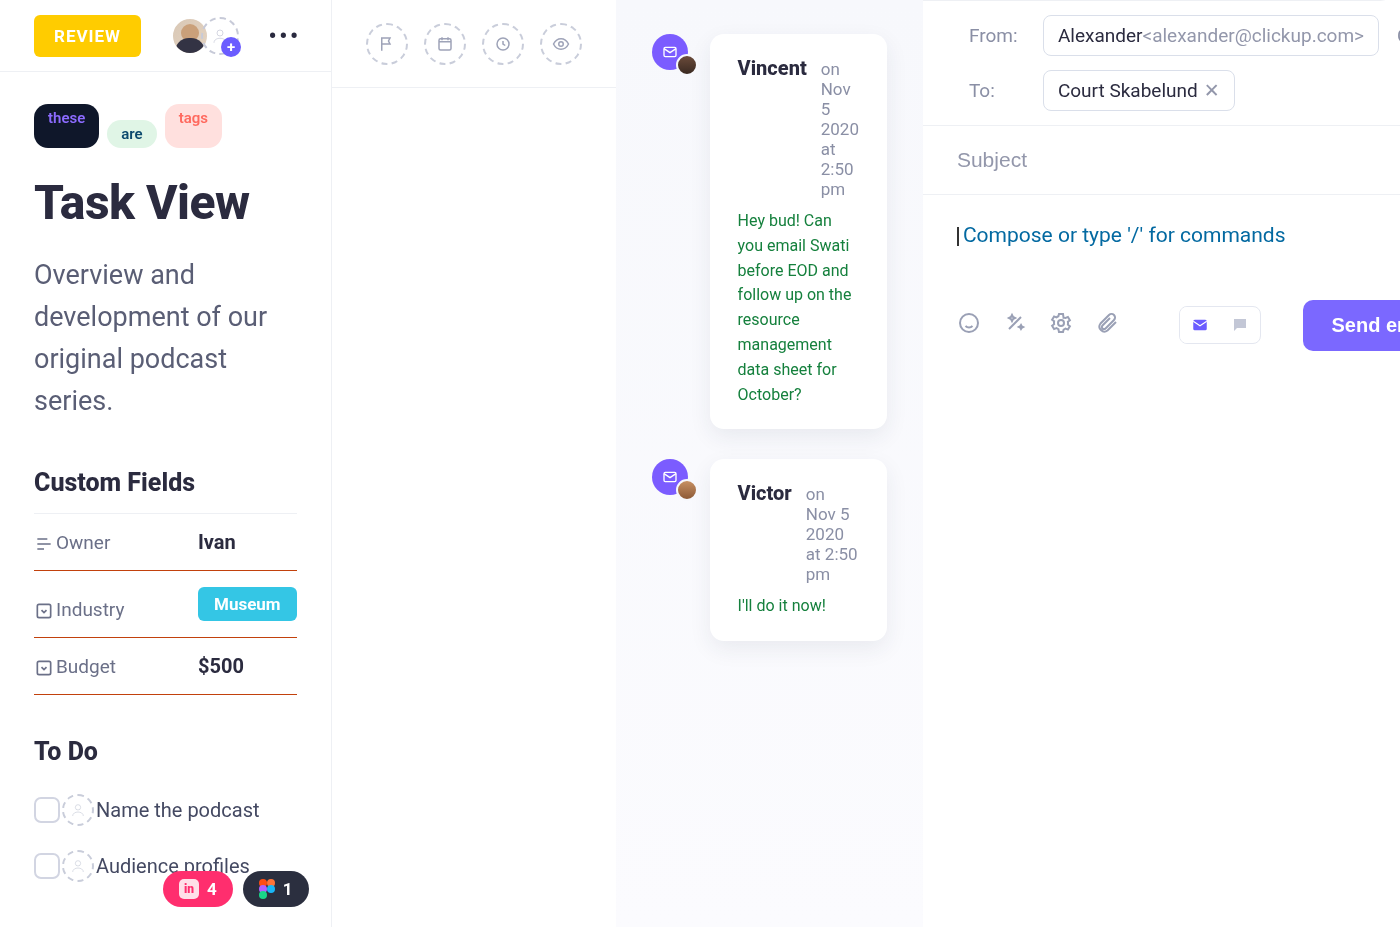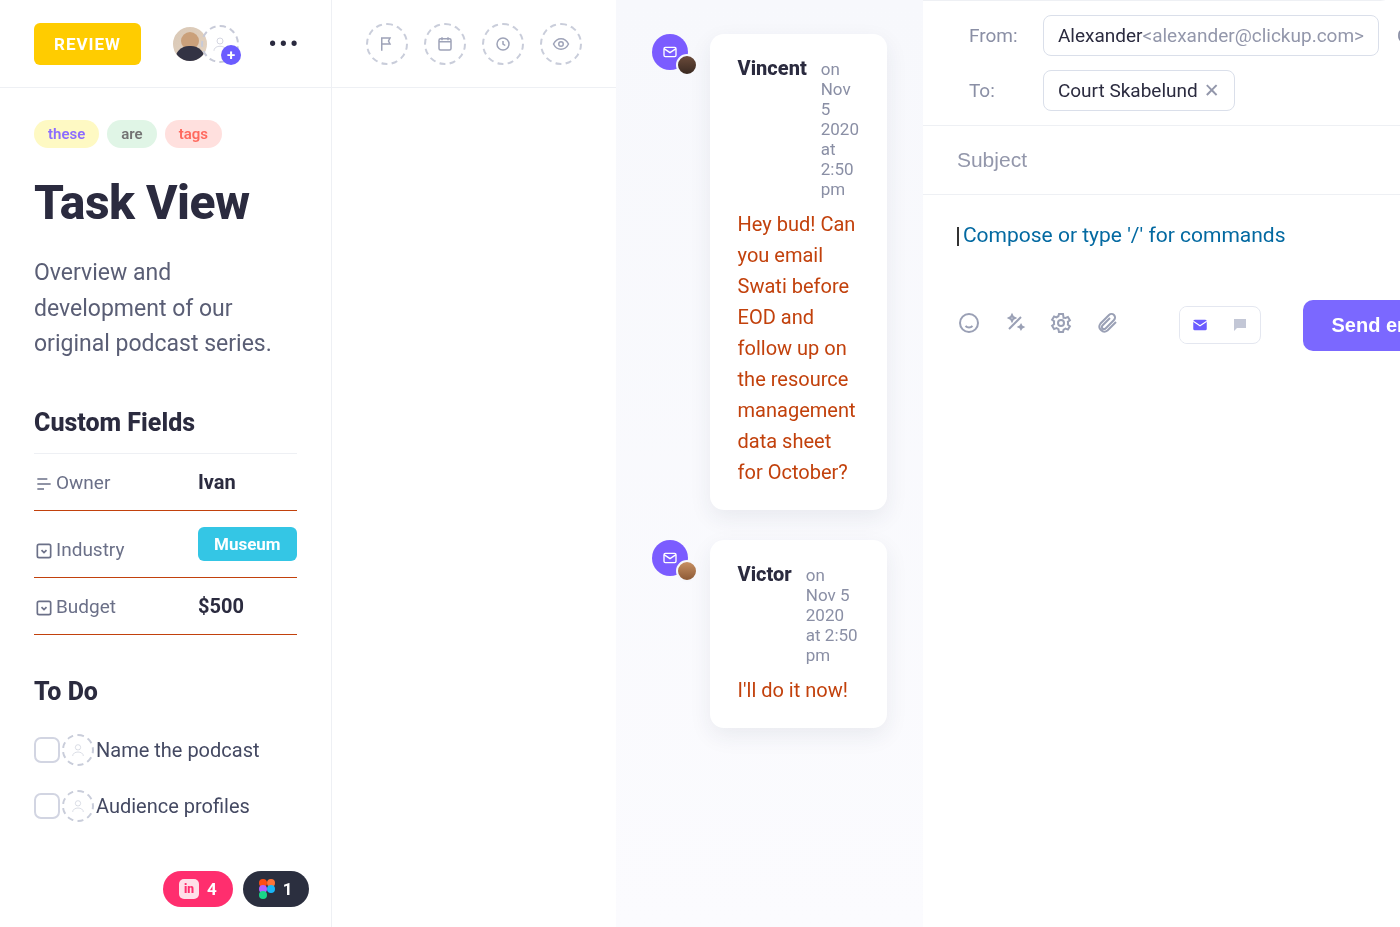--- a/index.html
+++ b/index.html
@@ -25,21 +25,21 @@
     display: flex;
     flex-direction: column;
     position: relative;
   }
   .left-header {
     display: flex;
     align-items: center;
     padding: 20px 30px 20px 34px;
     gap: 14px;
     border-bottom: 1px solid #eef0f4;
-    height: 88px;
+    height: 72px;
   }
   .review-badge {
     background: #ffcc00;
     color: #fff;
     font-weight: 700;
     font-size: 17px;
     letter-spacing: 1px;
     padding: 11px 20px;
     border-radius: 6px;
   }
@@ -106,31 +106,31 @@
     overflow-y: auto;
     flex:1;
   }
   .tags { display:flex; gap:8px; margin-bottom: 26px; }
   .tag {
     font-size: 15px;
     font-weight: 600;
     padding: 5px 14px;
     border-radius: 14px;
   }
-  .tag-purple { background:#fef9c3; color:#8c6bff; }
-  .tag-green  { background:#e0f5e6; color:#737373; }
+  .tag-purple { background:#0f172a; color:#8c6bff; }
+  .tag-green  { background:#e0f5e6; color:#0c4a6e;margin-top:16px; }
   .tag-red    { background:#ffe0de; color:#ff6a5f; }
   .task-title {
     font-size: 48px;
     font-weight: 800;
     letter-spacing: -0.5px;
     margin-bottom: 24px;
   }
   .task-desc {
-    font-size: 23px;
+    font-size: 27px;
     line-height: 1.55;
     color:#5a5e75;
     margin-bottom: 46px;
     max-width: 380px;
     margin-top: 16px;
   }
   .section-heading {
     font-size: 25px;
     font-weight: 800;
     margin-bottom: 16px;
@@ -218,21 +218,21 @@
   }
   .msg-avatar-sm.a1 { background:linear-gradient(#6b4b3a,#3a2a22);}
   .msg-avatar-sm.a2 { background:linear-gradient(#c79063,#8d5a36);}
   .msg-bubble {
     background:#fff; border-radius:14px; box-shadow:0 8px 22px rgba(40,45,80,0.08);
     padding:22px 28px; flex:1;
   }
   .msg-head { display:flex; align-items:baseline; gap:14px; margin-bottom:10px; }
   .msg-name { font-weight:800; font-size:20px; color:#2b2b3f; }
   .msg-time { color:#8a8fa5; font-size:17px; }
-  .msg-body { font-size:20px; line-height:1.55; color:#c2410c; }
+  .msg-body { font-size:16px; line-height:1.55; color:#15803d; }
 
   .composer {
     border-top:1px solid #eef0f4;
   }
   .addr-row {
     display:flex; align-items:center; padding:14px 34px; gap:18px; font-size:19px;
   }
   .addr-label { color:#8a8fa5; width:56px;margin-left:12px; }
   .chip-from, .chip-to {
     border:1px solid #dadfea; border-radius:8px; padding:8px 14px; font-size:19px;

